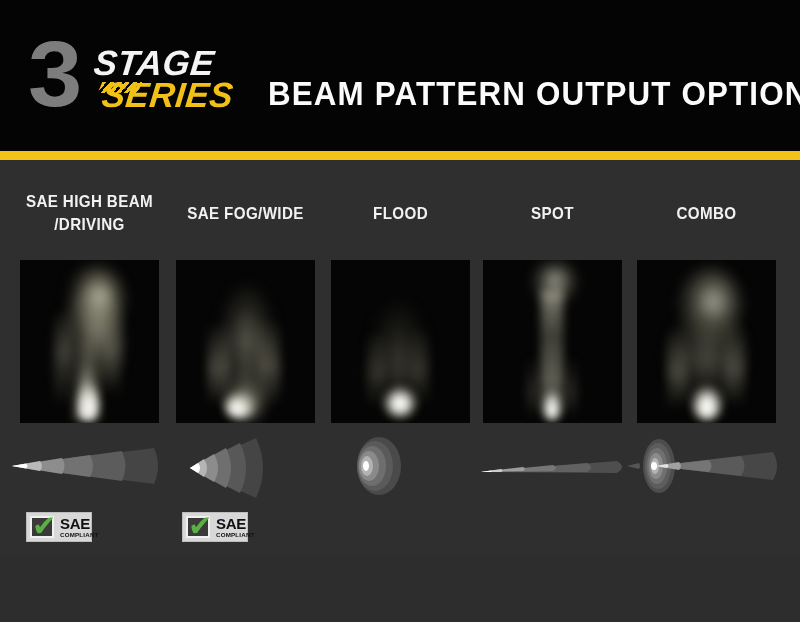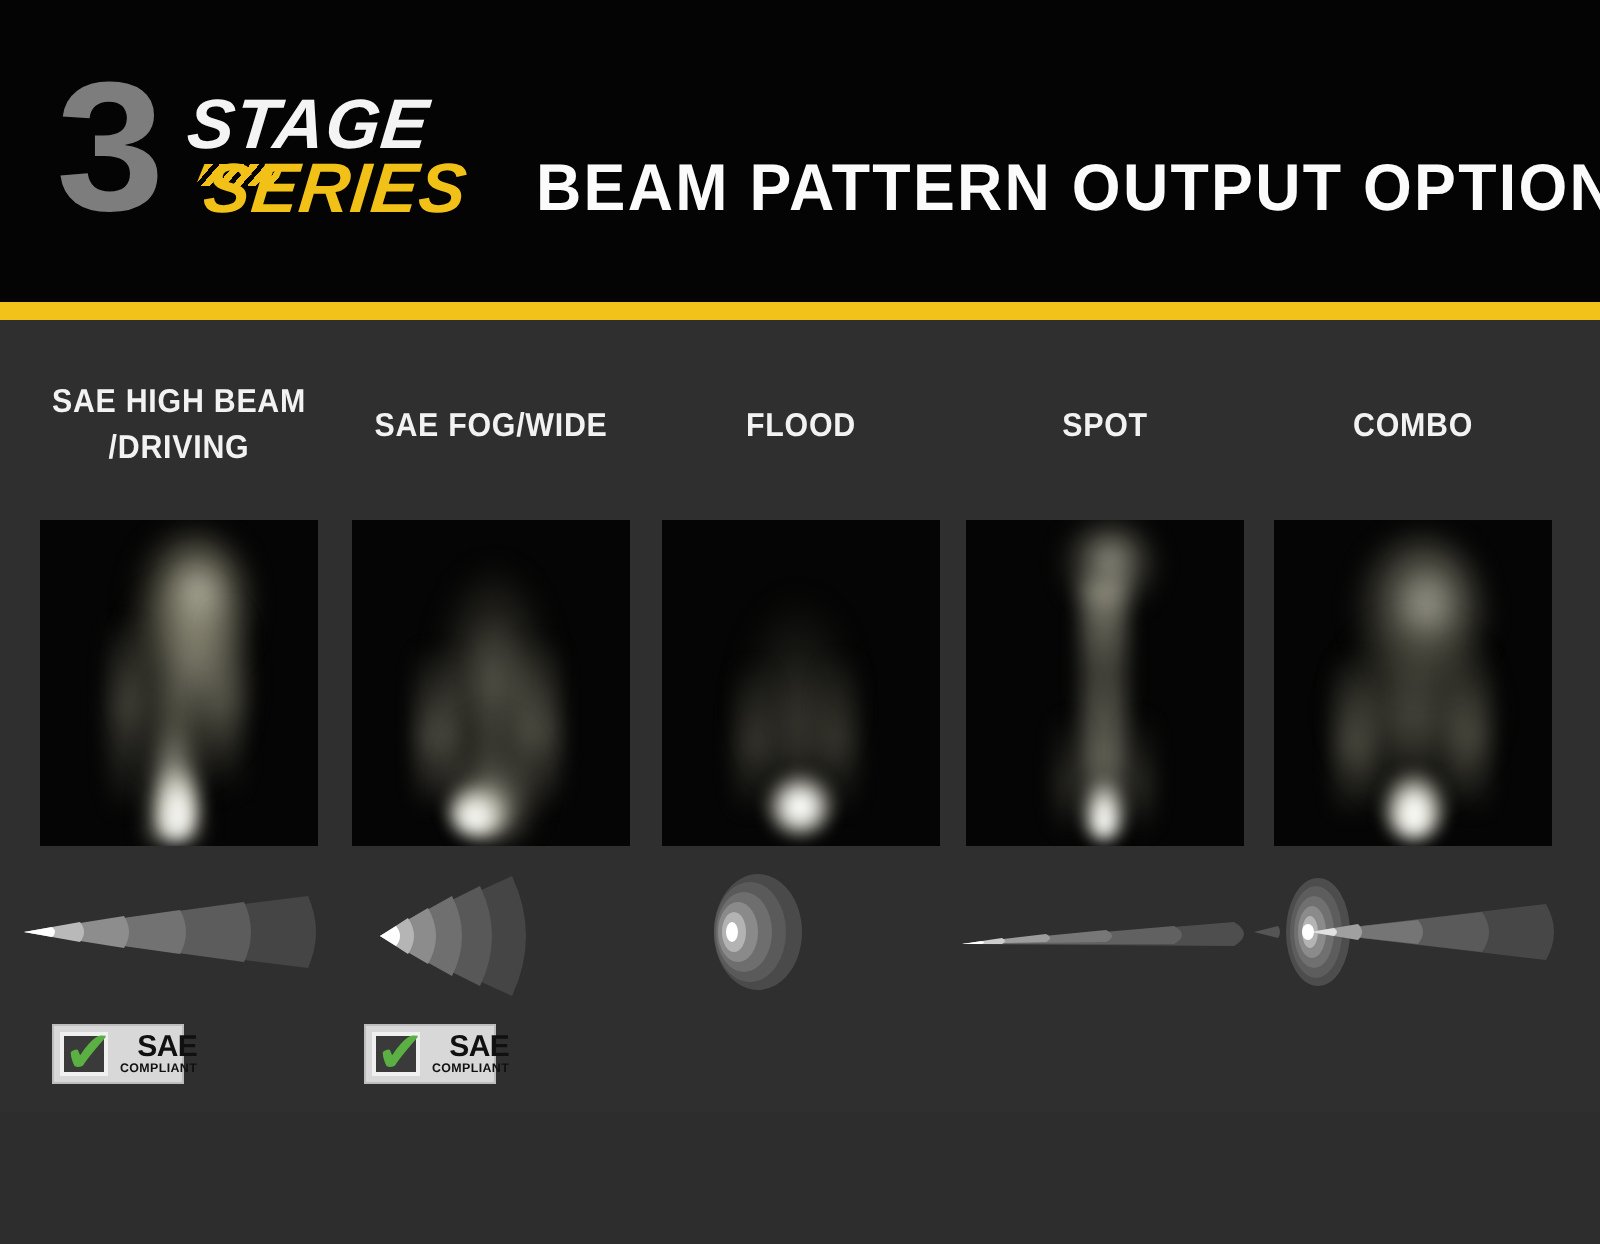--- a/index.html
+++ b/index.html
@@ -102,21 +102,21 @@
     width:24px;height:22px;margin-left:3px;
     background:#3a3a3a;border:2px solid #f0f0f0;box-sizing:border-box;
     position:relative;flex:none;
   }
   .sae-check{
     position:absolute;left:0px;top:-7px;
     width:30px;height:30px;
     color:#5bb043;font-size:29px;line-height:30px;font-weight:bold;
     font-family:"DejaVu Sans", sans-serif;
   }
-  .sae-text{margin-left:6px;line-height:1;text-align:right;}
+  .sae-text{margin-left:6px;line-height:1;}
   .sae-main{
     display:block;font-size:15px;font-weight:bold;color:#101010;
     letter-spacing:-0.3px;
   }
   .sae-sub{
     display:block;font-size:6.2px;font-weight:bold;color:#101010;
     letter-spacing:0.2px;margin-top:1px;
   }
 </style>
 </head>

